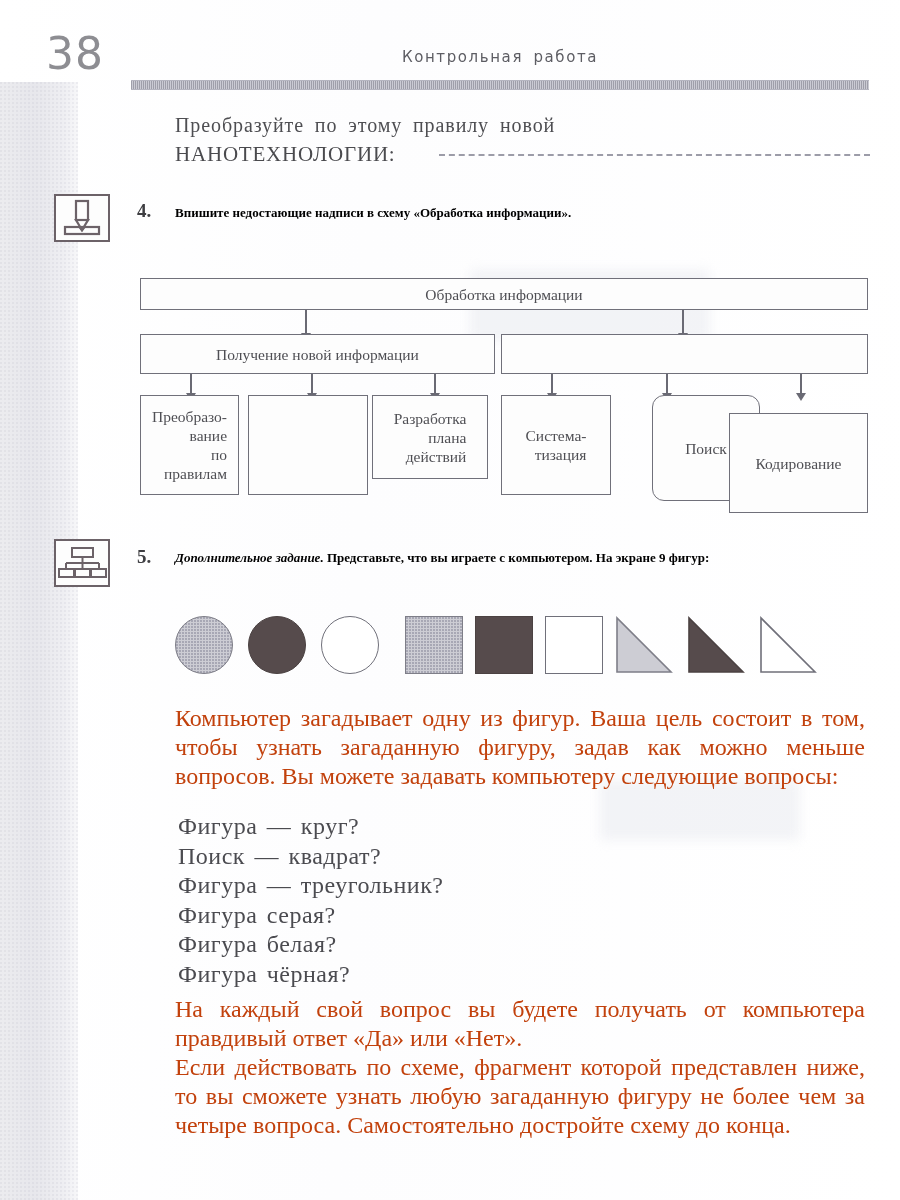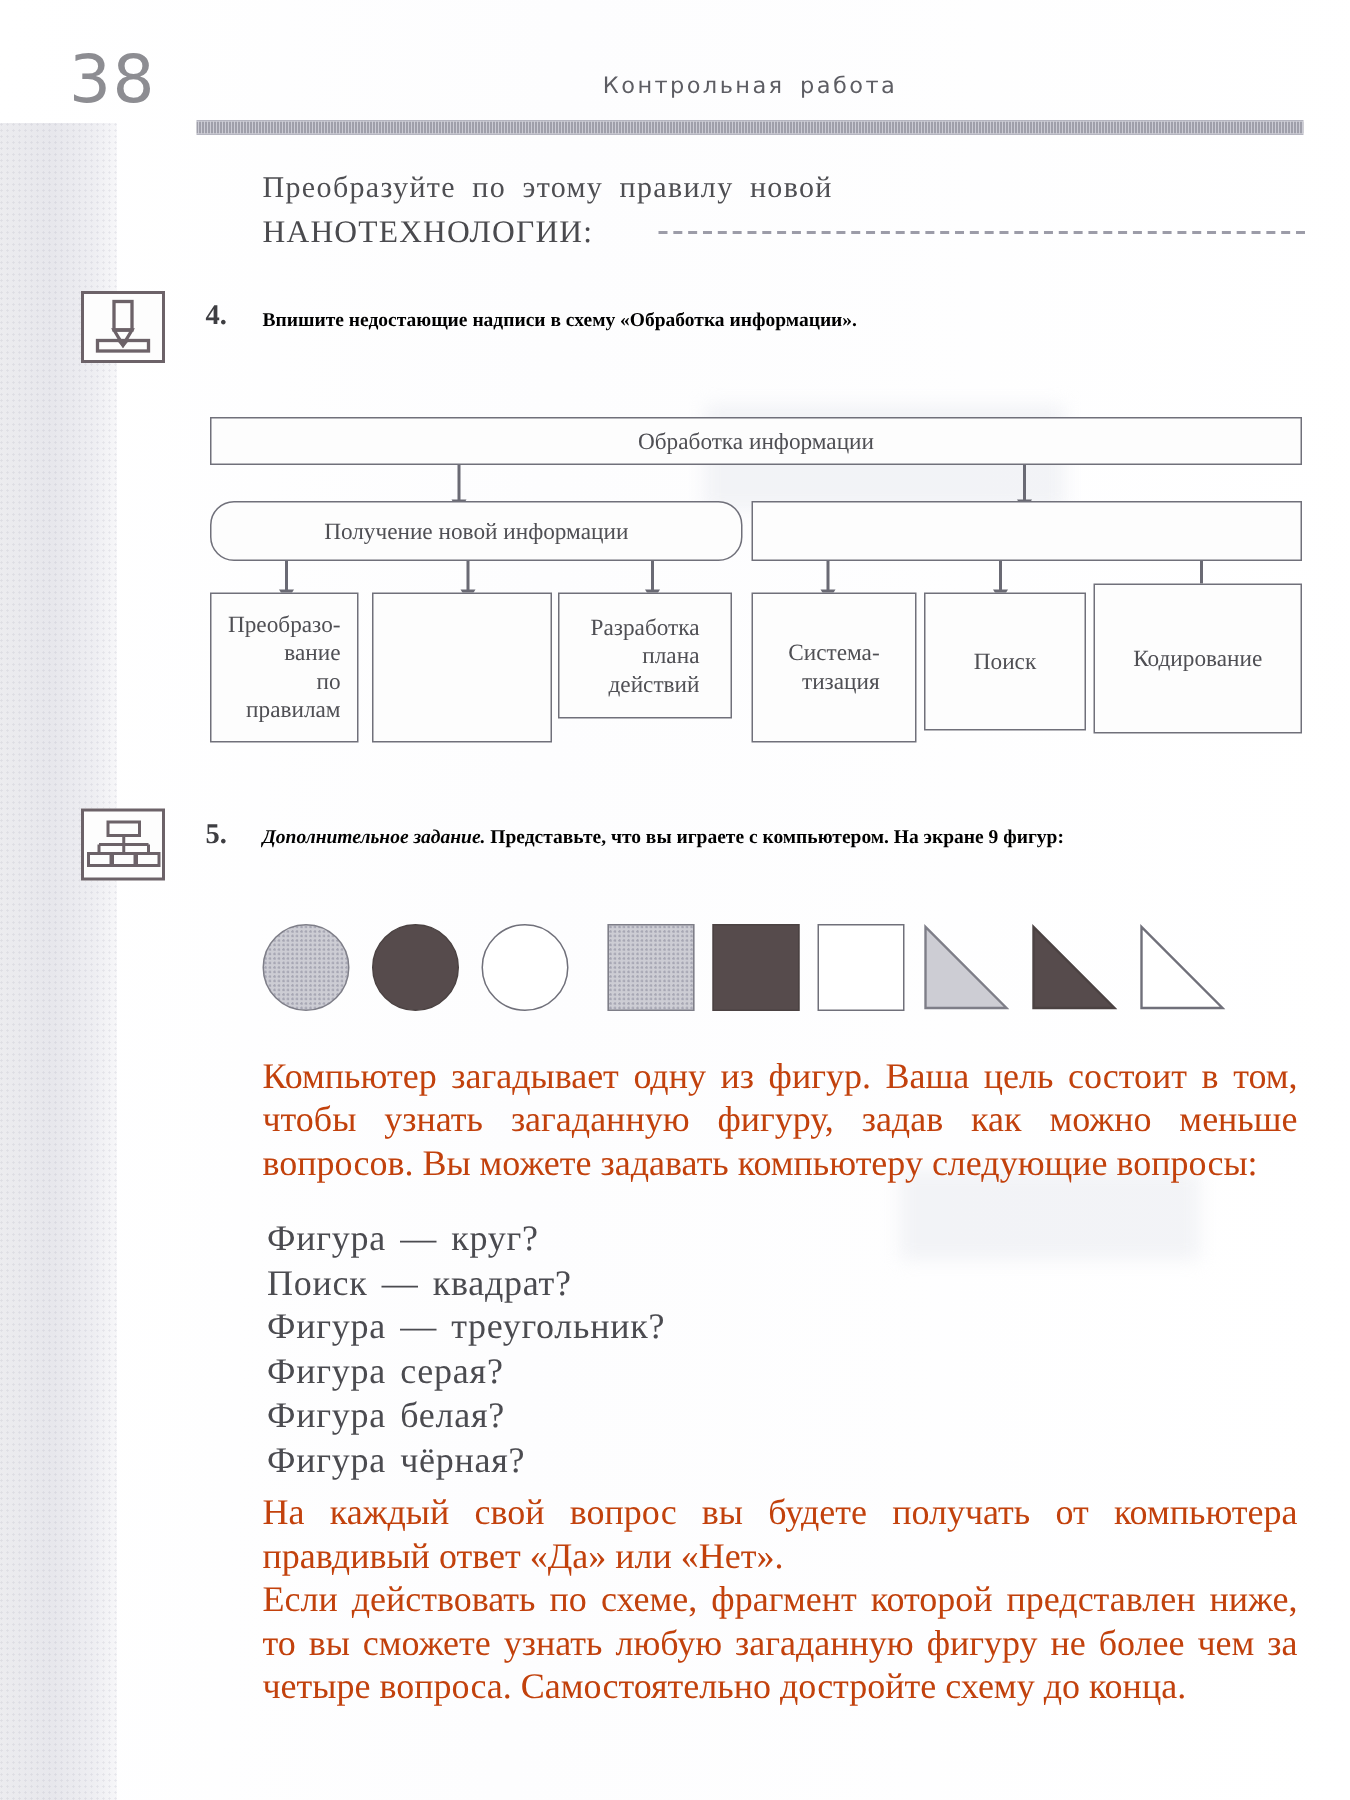--- a/index.html
+++ b/index.html
@@ -246,42 +246,42 @@
 <div class="task-num" style="left:137px; top:200px;">4.</div>
 <div class="task-body" style="left:175px; top:198px; width:690px;">Впишите недостающие надписи в схему «Обработка информации».</div>
 
 <div class="diagram">
 
   <div class="dbox" style="left:140px; top:278px; width:728px; height:32px;">Обработка информации</div>
 
   <div class="arrow" style="left:305px; top:310px; height:24px;"></div>
   <div class="arrow" style="left:682px; top:310px; height:24px;"></div>
 
-  <div class="dbox" style="left:140px; top:334px; width:355px; height:40px;border-radius:16px;">Получение новой информации</div>
+  <div class="dbox" style="left:140px; top:334px; width:355px; height:40px;">Получение новой информации</div>
   <div class="dbox" style="left:501px; top:334px; width:367px; height:40px;"></div>
 
   <div class="arrow" style="left:190px; top:374px; height:20px;"></div>
   <div class="arrow" style="left:311px; top:374px; height:20px;"></div>
   <div class="arrow" style="left:434px; top:374px; height:20px;"></div>
   <div class="arrow" style="left:551px; top:374px; height:20px;"></div>
   <div class="arrow" style="left:666px; top:374px; height:20px;"></div>
   <div class="arrow" style="left:800px; top:374px; height:20px;"></div>
 
   <div class="dbox tall" style="left:140px; top:395px; width:99px; height:100px; white-space:pre-line;">Преобразо-
 вание
 по
 правилам</div>
   <div class="dbox tall" style="left:248px; top:395px; width:120px; height:100px; white-space:pre-line;"></div>
   <div class="dbox tall" style="left:372px; top:395px; width:116px; height:84px; white-space:pre-line;">Разработка
 плана
 действий</div>
   <div class="dbox tall" style="left:501px; top:395px; width:110px; height:100px; white-space:pre-line;">Система-
 тизация</div>
-  <div class="dbox tall" style="left:616px; top:395px; width:108px; height:92px; white-space:pre-line;">Поиск</div>
-  <div class="dbox tall" style="left:729px; top:389px; width:139px; height:100px; white-space:pre-line;">Кодирование</div>
+  <div class="dbox tall" style="left:652px; top:395px; width:108px; height:106px; white-space:pre-line;border-radius:12px;">Поиск</div>
+  <div class="dbox tall" style="left:729px; top:413px; width:139px; height:100px; white-space:pre-line;">Кодирование</div>
 </div>
 
 <div class="task-icon" style="left:54px; top:539px;">
   <svg width="52" height="44" viewBox="0 0 52 44">
     <rect x="16" y="7" width="21" height="9" fill="none" stroke="#6c6268" stroke-width="2"></rect>
     <line x1="26.5" y1="16" x2="26.5" y2="22" stroke="#6c6268" stroke-width="2"></line>
     <line x1="10" y1="22" x2="43" y2="22" stroke="#6c6268" stroke-width="2"></line>
     <line x1="10" y1="22" x2="10" y2="28" stroke="#6c6268" stroke-width="2"></line>
     <line x1="26.5" y1="22" x2="26.5" y2="28" stroke="#6c6268" stroke-width="2"></line>
     <line x1="43" y1="22" x2="43" y2="28" stroke="#6c6268" stroke-width="2"></line>

